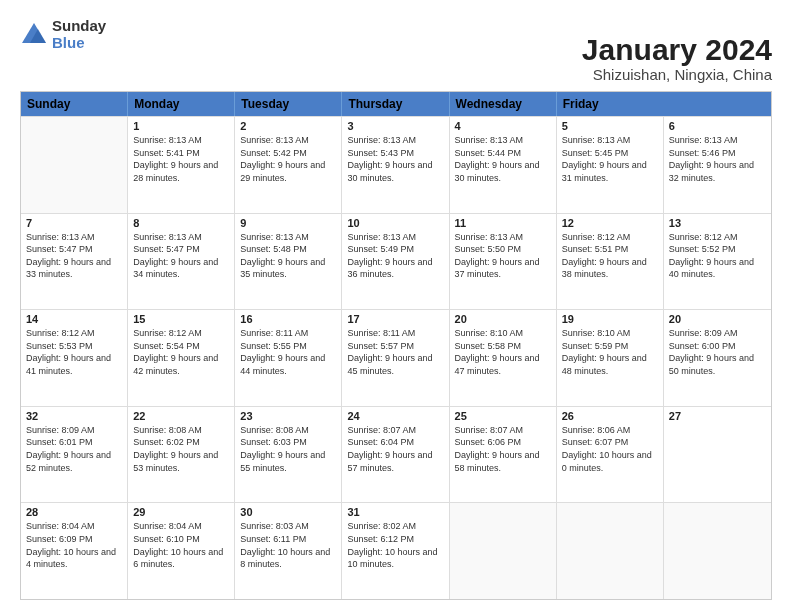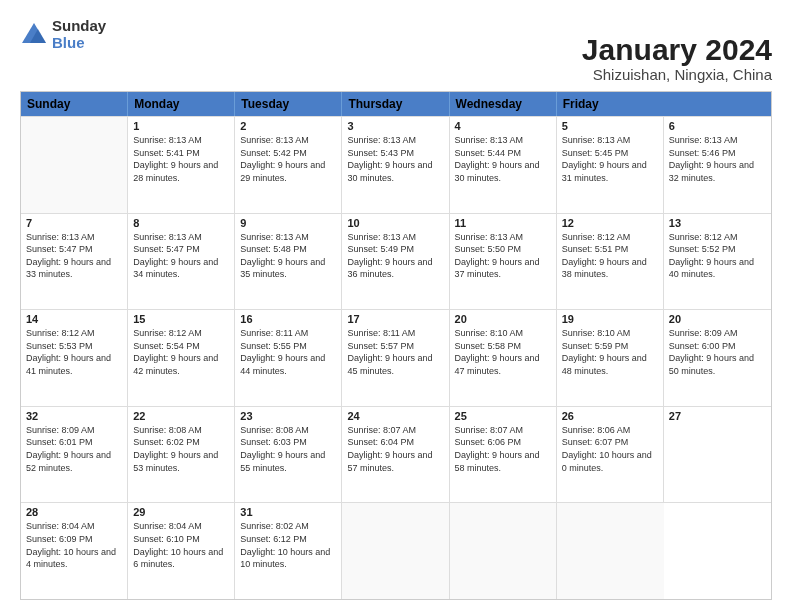--- a/index.html
+++ b/index.html
@@ -267,20 +267,24 @@
         <div class="cal-row">
           <div class="cal-cell">
             <div class="day-num">28</div>
             <div class="info">Sunrise: 8:04 AM<br>Sunset: 6:09 PM<br>Daylight: 10 hours and 4 minutes.</div>
           </div>
           <div class="cal-cell">
             <div class="day-num">29</div>
             <div class="info">Sunrise: 8:04 AM<br>Sunset: 6:10 PM<br>Daylight: 10 hours and 6 minutes.</div>
           </div>
           <div class="cal-cell">
+            <div class="day-num">30</div>
+            <div class="info">Sunrise: 8:03 AM<br>Sunset: 6:11 PM<br>Daylight: 10 hours and 8 minutes.</div>
+          </div>
+          <div class="cal-cell">
             <div class="day-num">31</div>
             <div class="info">Sunrise: 8:02 AM<br>Sunset: 6:12 PM<br>Daylight: 10 hours and 10 minutes.</div>
           </div>
           <div class="cal-cell empty"></div>
           <div class="cal-cell empty"></div>
           <div class="cal-cell empty"></div>
         </div>
       </div>
   </div>
 </div>

